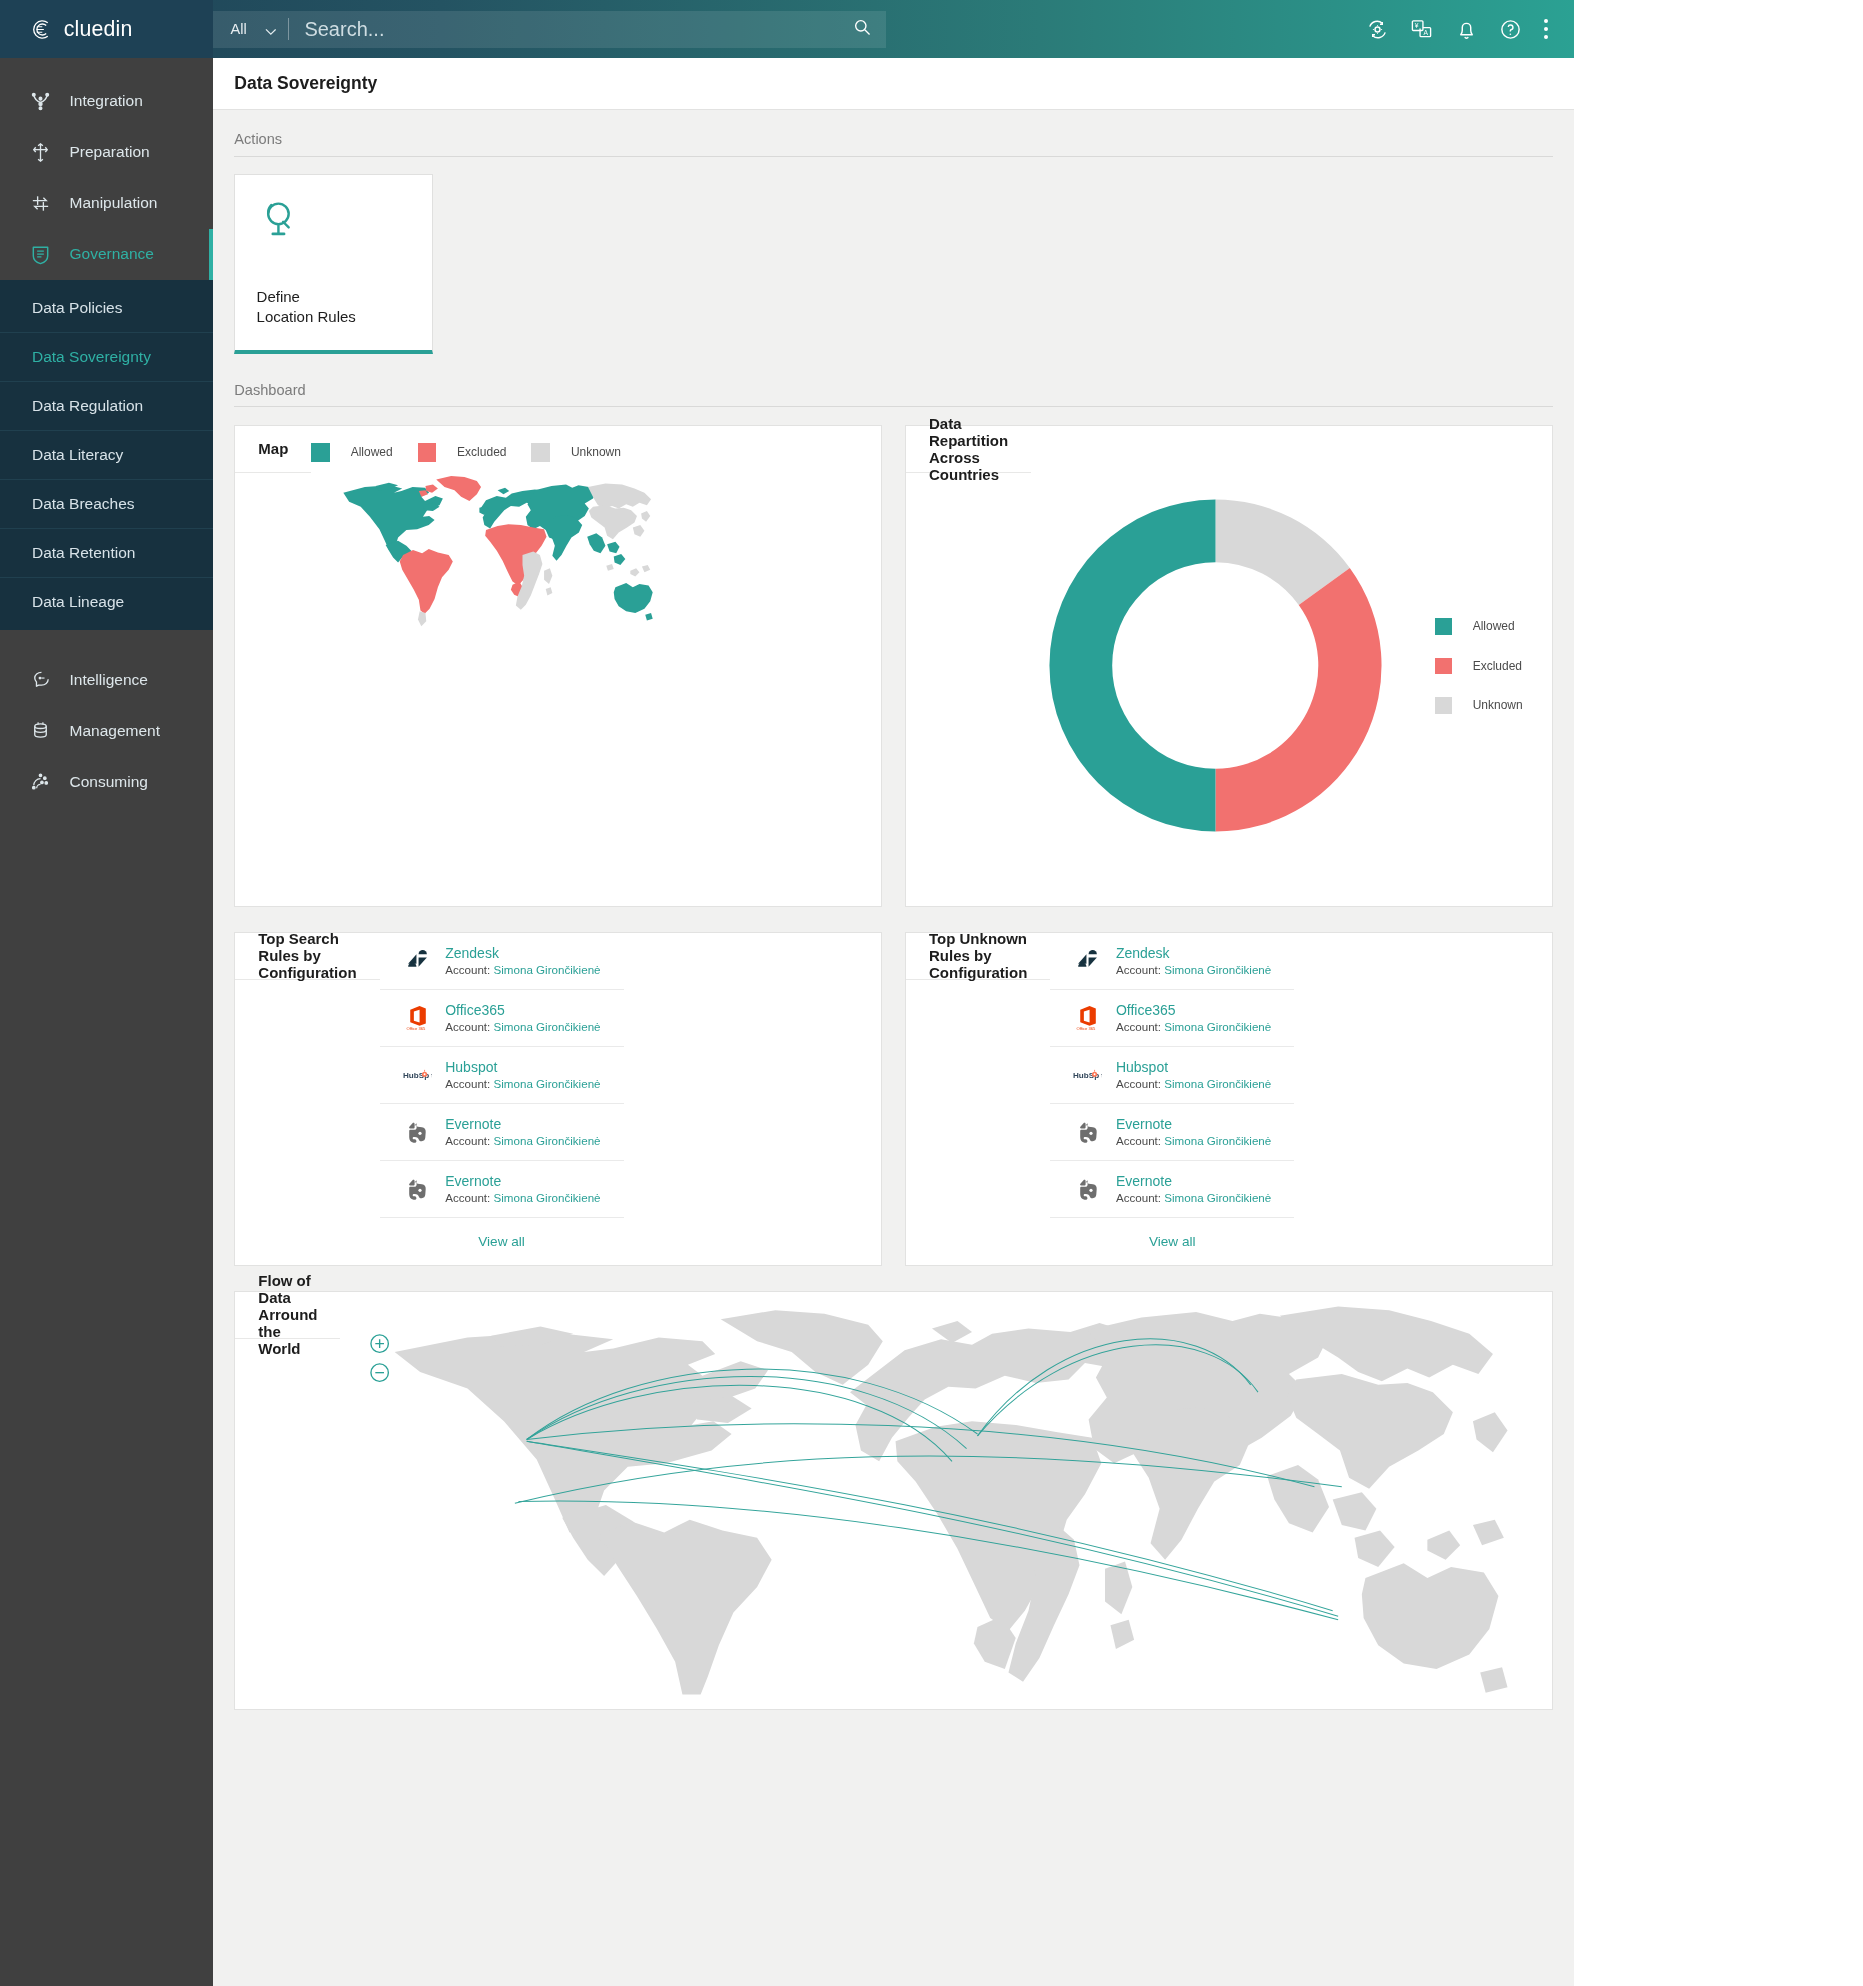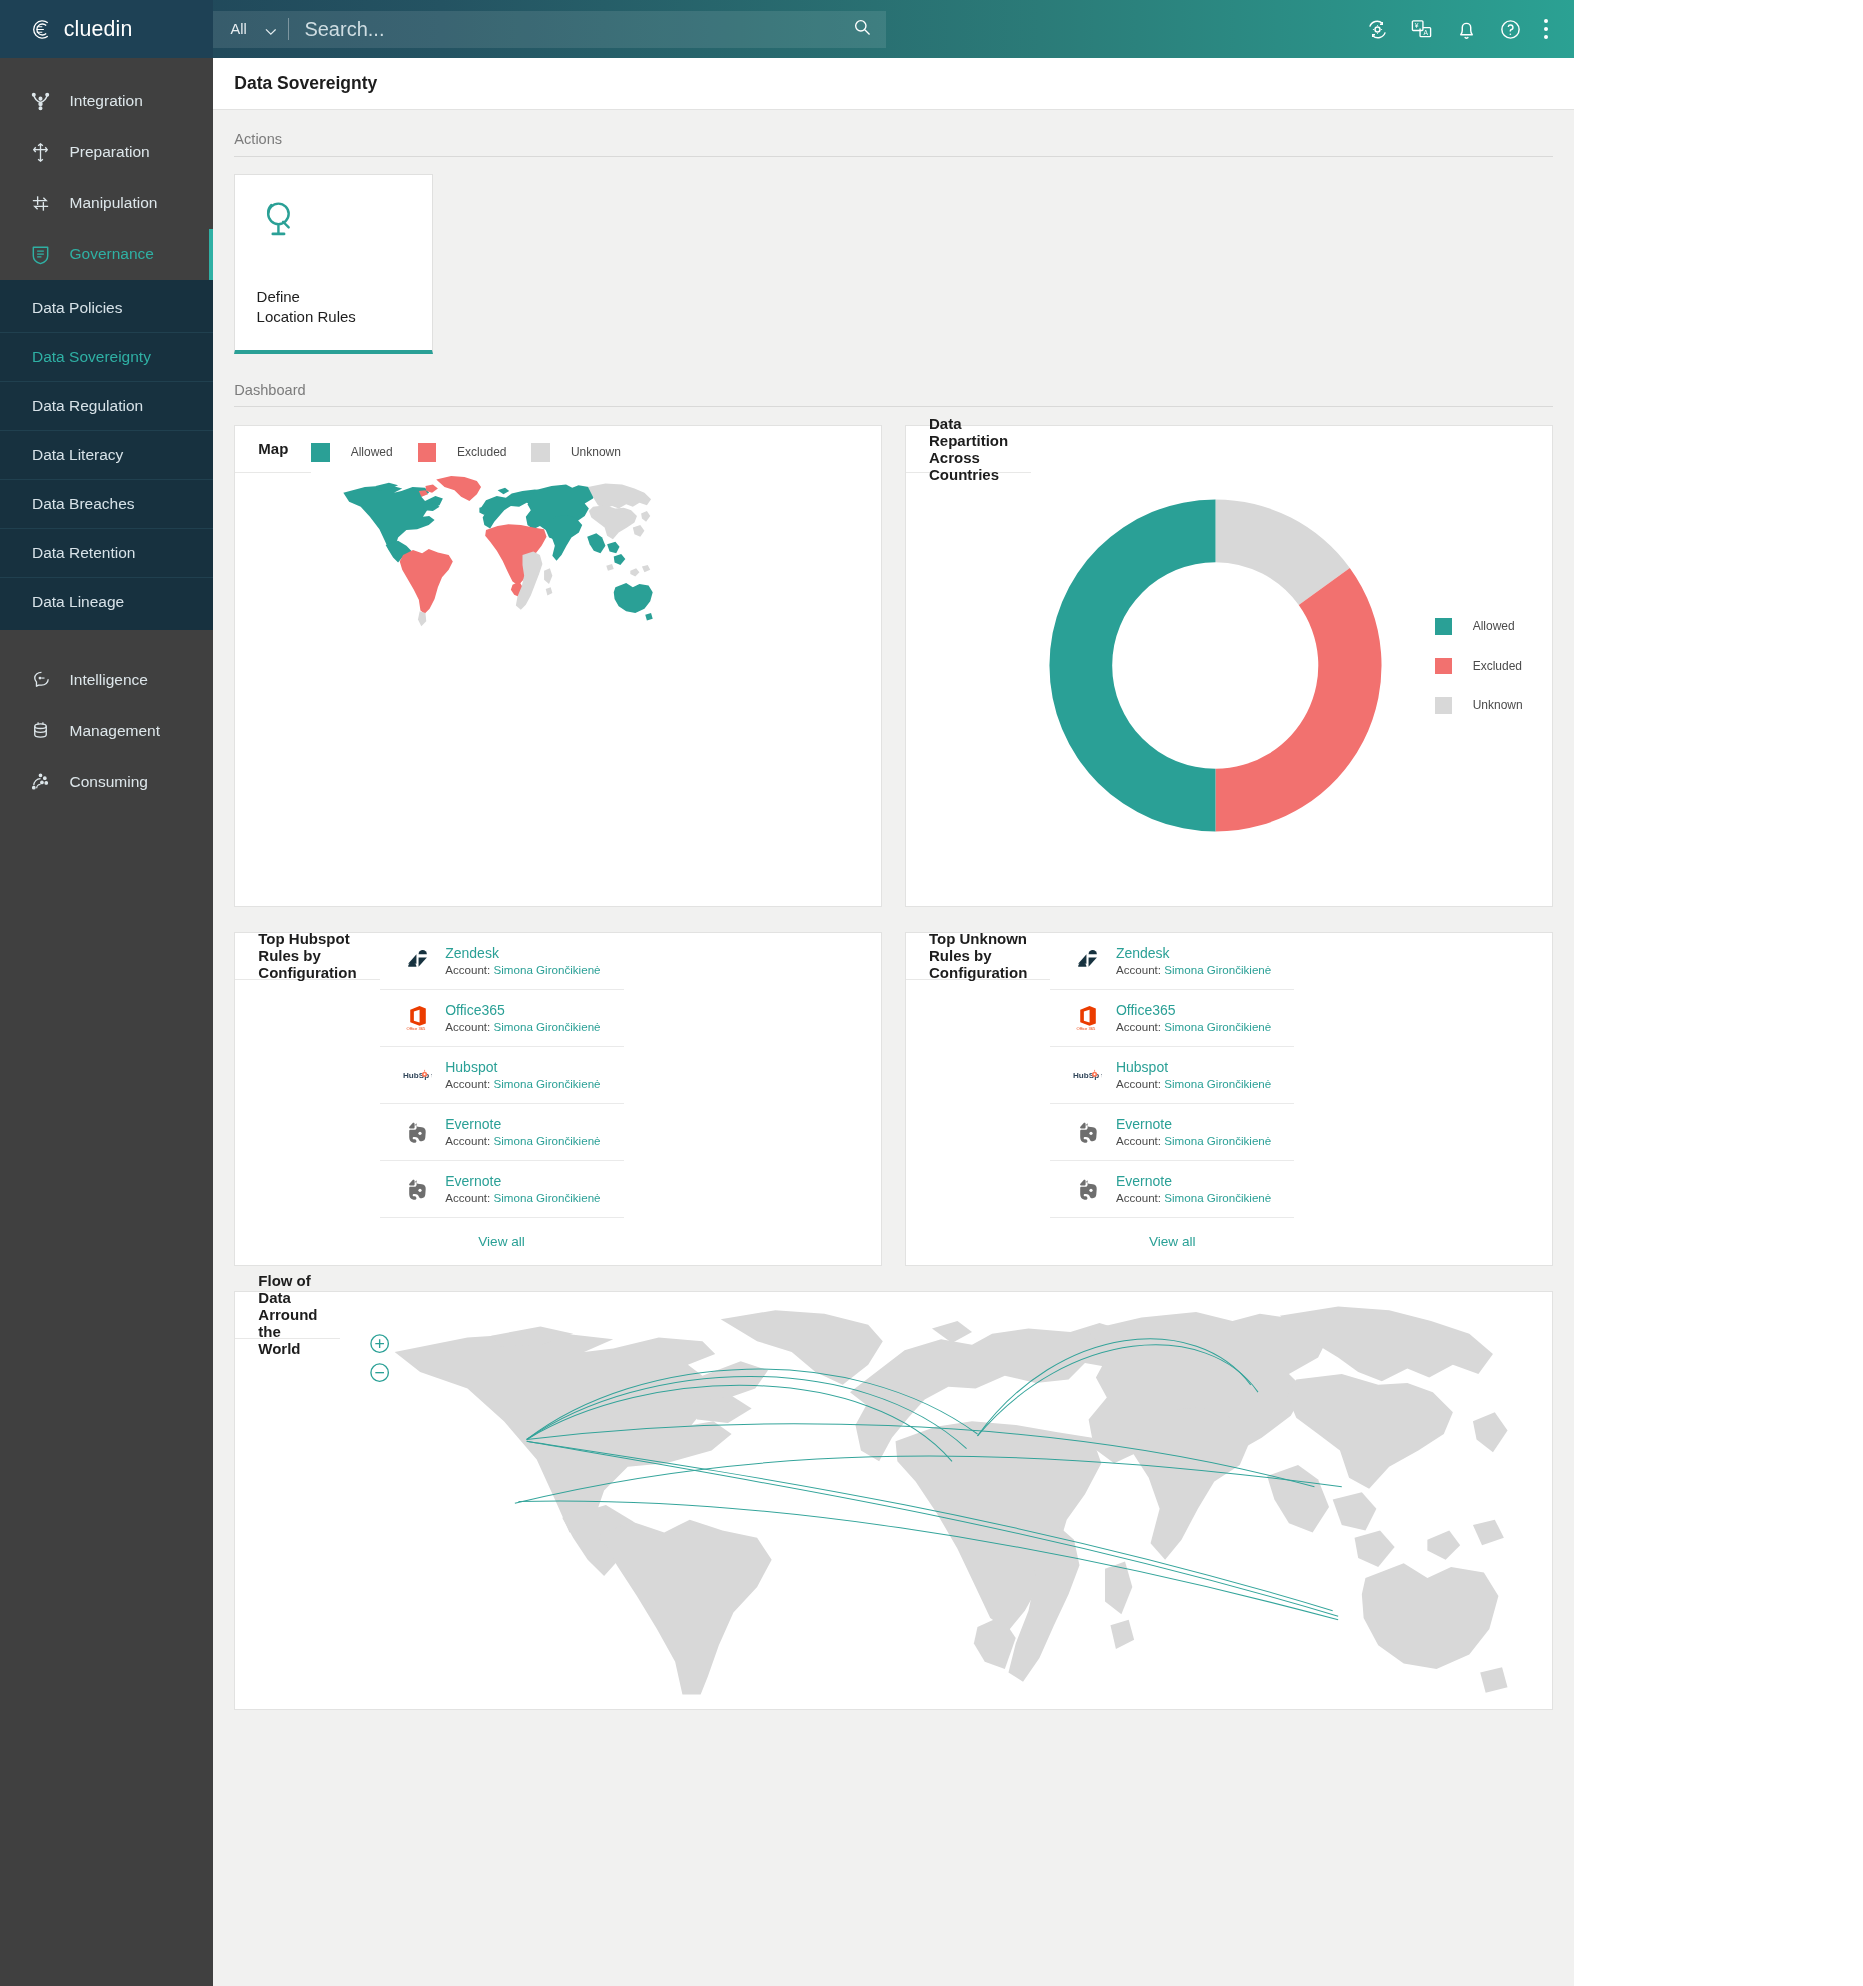--- a/index.html
+++ b/index.html
@@ -553,21 +553,21 @@
             </div>
           </section>
         </div>
 
         <div class="spacer-26"></div>
 
         <div class="grid-2">
 
           <section class="card">
             <div class="card-head">
-              <span class="card-title">Top Hubspot Rules by Configuration</span>
+              <span class="card-title">Top Search Rules by Configuration</span>
             </div>
             <div>
 
               <div class="rule-row">
                 <span class="rule-logo">
                   <svg viewBox="0 0 24 24" width="25" height="25">
                       <path fill="#17323f" d="M11 6v9L3 15z"></path>
                       <path fill="#17323f" d="M11 18a4 4 0 0 0-8 0z"></path>
                       <path fill="#17323f" d="M13 18V9l8 0z"></path>
                       <path fill="#17323f" d="M13 6a4 4 0 0 1 8 0z"></path>

